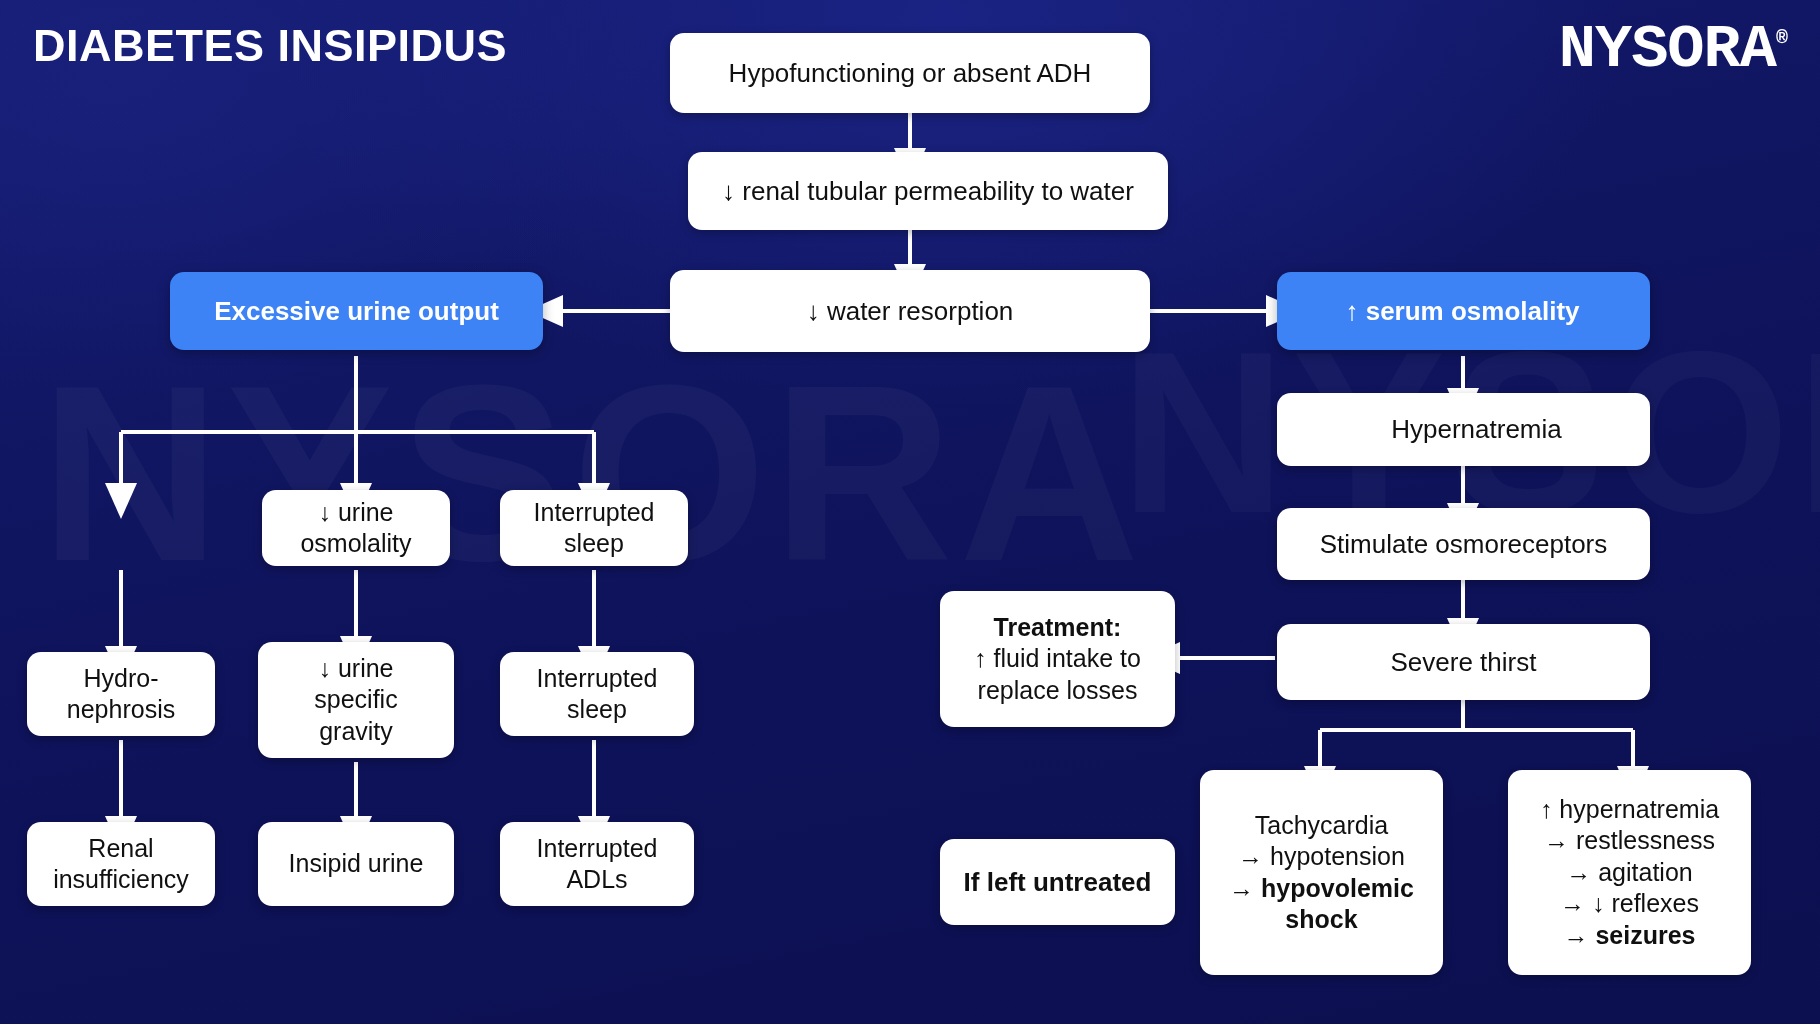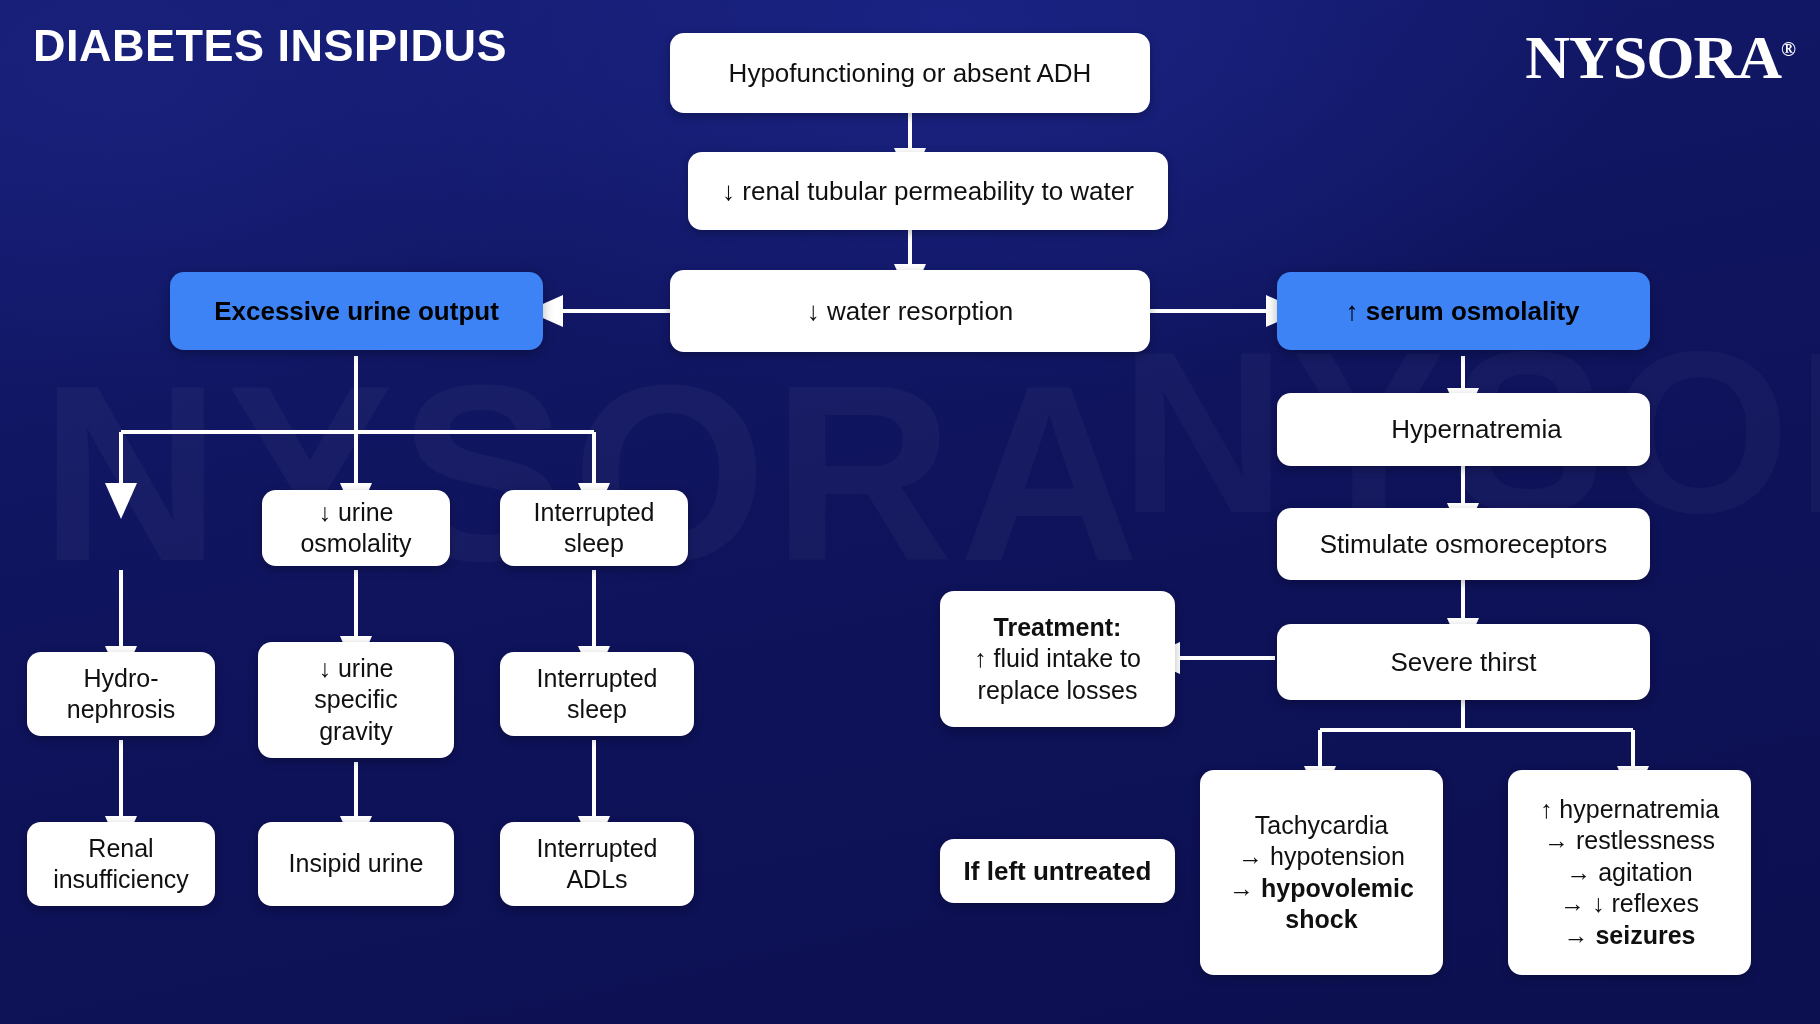--- a/index.html
+++ b/index.html
@@ -25,40 +25,39 @@
   .wm2{left:1120px;top:300px;font-size:230px;opacity:.028;}
 
   svg.links{position:absolute;left:0;top:0;width:1820px;height:1024px;pointer-events:none;}
 
   .title{
     position:absolute;left:33px;top:20px;
     font-size:45px;font-weight:bold;color:#ffffff;letter-spacing:.5px;
     font-family:"Liberation Sans","DejaVu Sans",sans-serif;
   }
   .logo{
-    position:absolute;right:24px;top:14px;
+    position:absolute;right:32px;top:14px;
     font-size:62px;font-weight:bold;color:#ffffff;letter-spacing:-1px;
-    font-family:Liberation Serif, serif;
-    margin-top:8px;
+    font-family:Liberation Mono, monospace;
   }
   .logo sup{font-size:20px;vertical-align:super;font-weight:bold;letter-spacing:0;}
 
   .node{
     position:absolute;box-sizing:border-box;
     display:flex;align-items:center;justify-content:center;
     text-align:center;
     background:#ffffff;color:#101010;
     border-radius:14px;
     padding:6px 10px;
     line-height:1.26;
     box-shadow:0 3px 10px rgba(0,0,0,.28);
   }
   .node .inner{width:100%;}
   .node.blue{
-    background:#3d83f5;color:#000000;font-weight:bold;
+    background:#3d83f5;color:#ffffff;font-weight:bold;
     box-shadow:0 3px 12px rgba(0,0,0,.30);
   }
   .fs26{font-size:26px;}
   .fs25{font-size:25px;}
   .b{font-weight:bold;}
 </style>
 </head>
 <body>
 
 <div id="stage">
@@ -202,21 +201,21 @@
   </div>
 
   <div class="node fs25" style="left:940px;top:591px;width:235px;height:136px;">
     <span class="inner">
       <span class="b">Treatment:</span><br>
       <span>↑ fluid intake to</span><br>
       <span>replace losses</span>
     </span>
   </div>
 
-  <div class="node fs26" style="left:940px;top:839px;width:235px;height:64px;">
+  <div class="node fs26" style="left:940px;top:839px;width:235px;height:86px;">
     <span class="inner b">If left untreated</span>
   </div>
 
   <div class="node fs25" style="left:1200px;top:770px;width:243px;height:205px;">
     <span class="inner">
       <span>Tachycardia</span><br>
       <span>→ hypotension</span><br>
       <span>→ </span><span class="b">hypovolemic</span><br>
       <span class="b">shock</span>
     </span>

